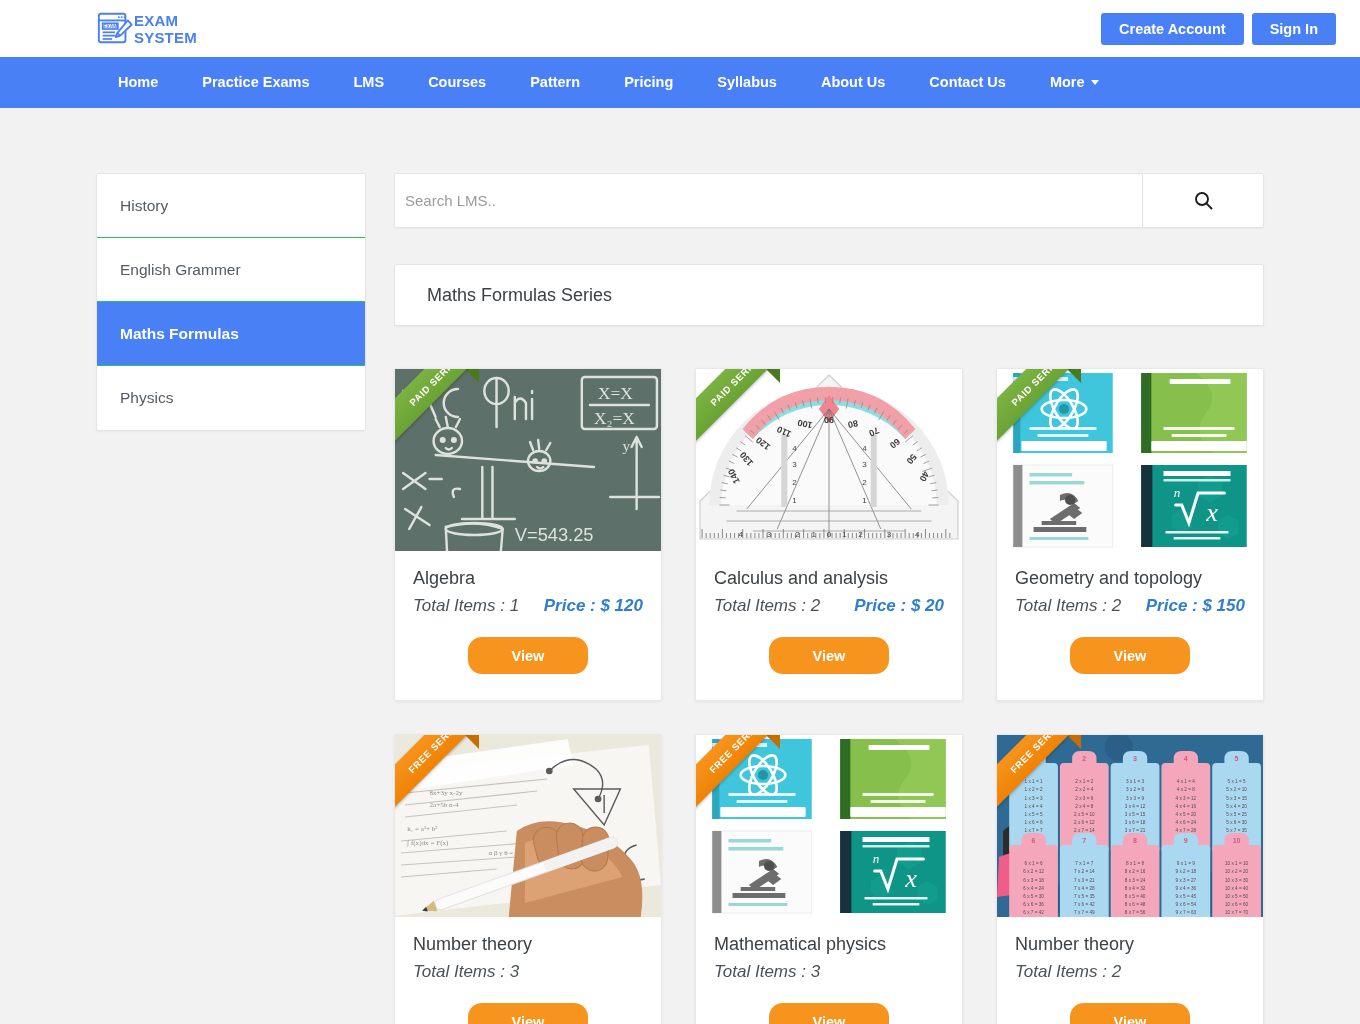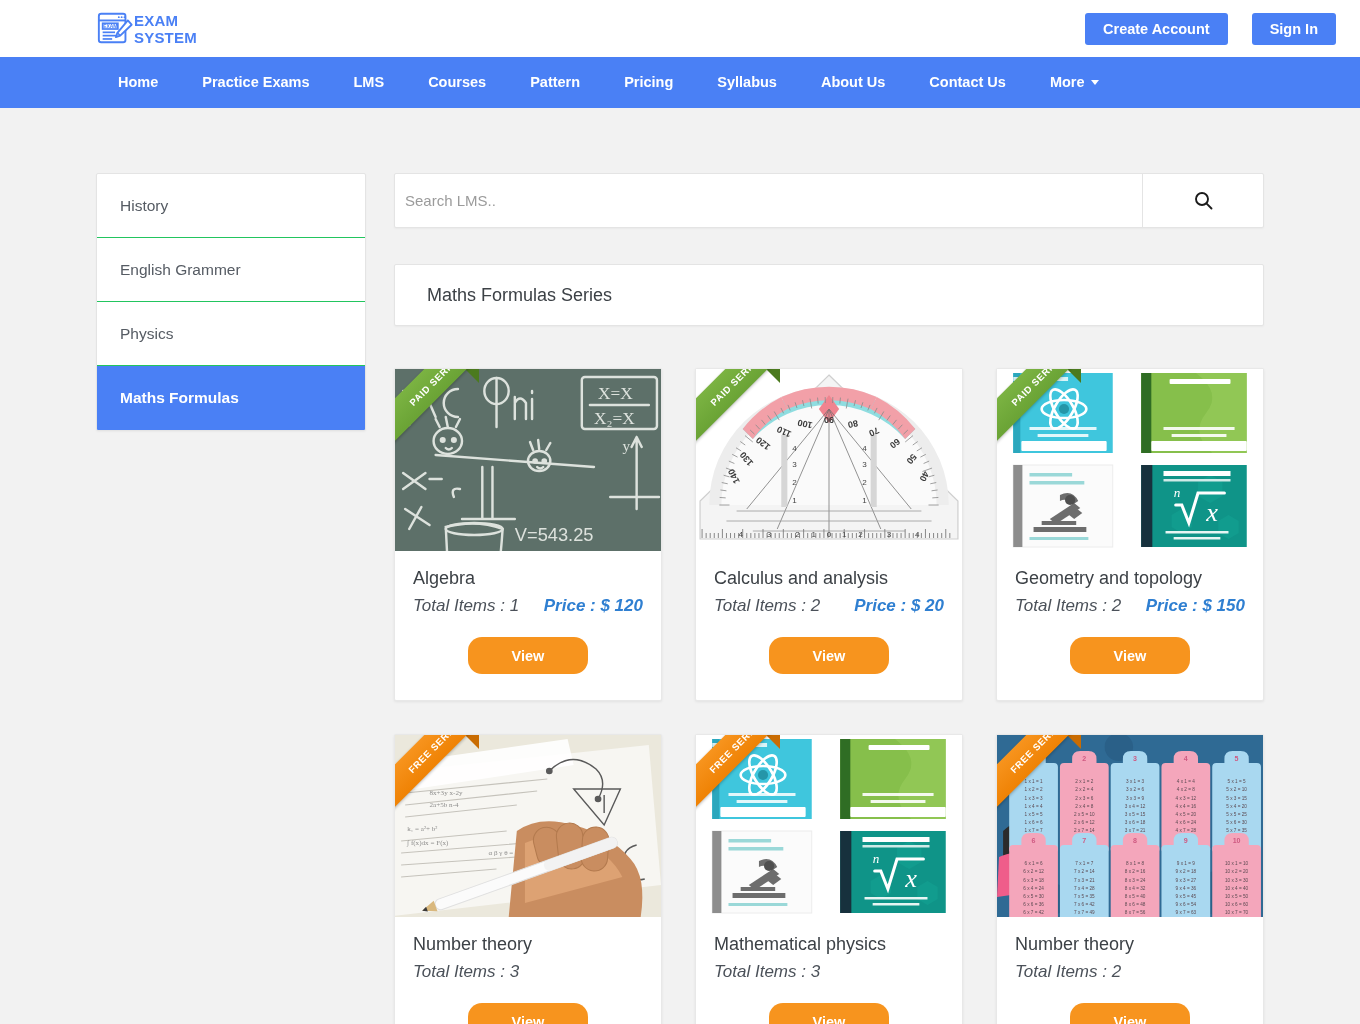--- a/index.html
+++ b/index.html
@@ -29,21 +29,21 @@
   .brand-text {
     color: #4a80f5;
     font-weight: bold;
     font-size: 15px;
     line-height: 17px;
     letter-spacing: .2px;
   }
   .topbar-actions {
     margin-left: auto;
     display: flex;
-    gap: 24px;
+    gap: 8px;
     align-items: center;
     justify-content: center;
   }
   .btn-primary {
     background: #4a80f5;
     color: #ffffff;
     border: none;
     border-radius: 3px;
     font-family: "Liberation Sans", sans-serif;
     font-size: 14.5px;
@@ -311,25 +311,25 @@
 
 <div class="page">
 
   <aside class="sidebar" id="sidebar">
       <div class="side-item">
         <span>History</span>
       </div>
       <div class="side-item">
         <span>English Grammer</span>
       </div>
+      <div class="side-item active">
+        <span>Maths Formulas</span>
+      </div>
       <div class="side-item">
         <span>Physics</span>
-      </div>
-      <div class="side-item active">
-        <span>Maths Formulas</span>
       </div>
     </aside>
 
   <section class="main">
 
     <div class="searchbar">
       <input class="search-input" type="text" placeholder="Search LMS.." style="">
       <button class="search-btn">
         <svg width="19" height="19" viewBox="0 0 19 19">
           <circle cx="8" cy="8" r="6" fill="none" stroke="#1b1b1b" stroke-width="1.9"></circle>

